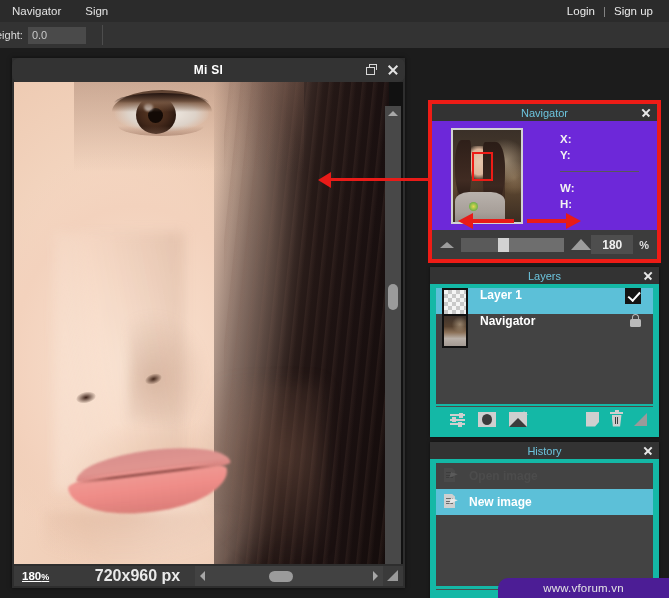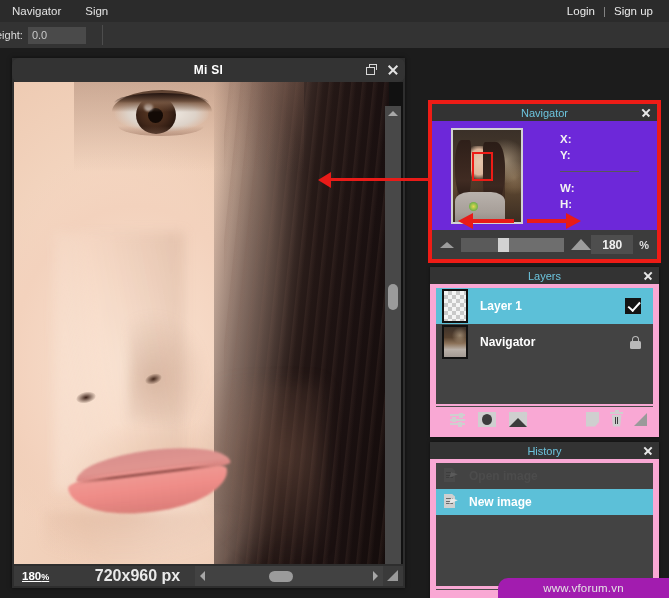--- a/index.html
+++ b/index.html
@@ -330,21 +330,21 @@
     content: ""; position: absolute; left: 2px; top: 2px;
     width: 0; height: 0;
     border-left: 11px solid #9a9a9a;
     border-bottom: 11px solid transparent;
     transform: rotate(180deg);
   }
 
   
   .panel {
     position: absolute;
-    background: #f9a8d4;
+    background: #14b8a6;
     box-shadow: 0 0 3px rgba(0,0,0,.5);
   }
   .panel-title {
     height: 17px;
     background: #333333;
     display: flex; align-items: center;
     position: relative;
   }
   .panel-title .t {
     flex: 1; text-align: center;
@@ -510,22 +510,22 @@
   #layers-panel {
     left: 430px; top: 219px; width: 229px; height: 170px;
   }
   .layers-list {
     position: absolute; left: 6px; top: 21px;
     width: 217px; height: 116px;
     background: #434343;
     overflow: hidden;
   }
   .layer-row {
-    height: 36px;
-    display: flex; align-items: center;
+    height: 26px;
+    display: flex; 
     padding: 0 12px 0 6px;
     box-sizing: border-box;
   }
   .layer-row.sel { background: #5cc0d8; }
   .layer-thumb {
     width: 26px; height: 34px;
     border: 2px solid #111;
     box-sizing: border-box;
     background-color: #fff;
   }
@@ -668,21 +668,21 @@
     width: 217px; height: 22px;
     border-top: 1px solid #4c4c4c;
     display: flex; align-items: center; justify-content: flex-end;
     padding-right: 4px; box-sizing: border-box;
   }
 
   
   .watermark {
     position: absolute; left: 498px; top: 578px;
     width: 171px; height: 20px;
-    background: #a21caf;
+    background: #4c1d95;
     border-radius: 10px 0 0 0;
     display: flex; align-items: center; justify-content: center;
   }
   .watermark span {
     font-size: 11.5px; color: #e4e4e4; letter-spacing: .2px;
   }
 </style>
 </head>
 <body>
 

